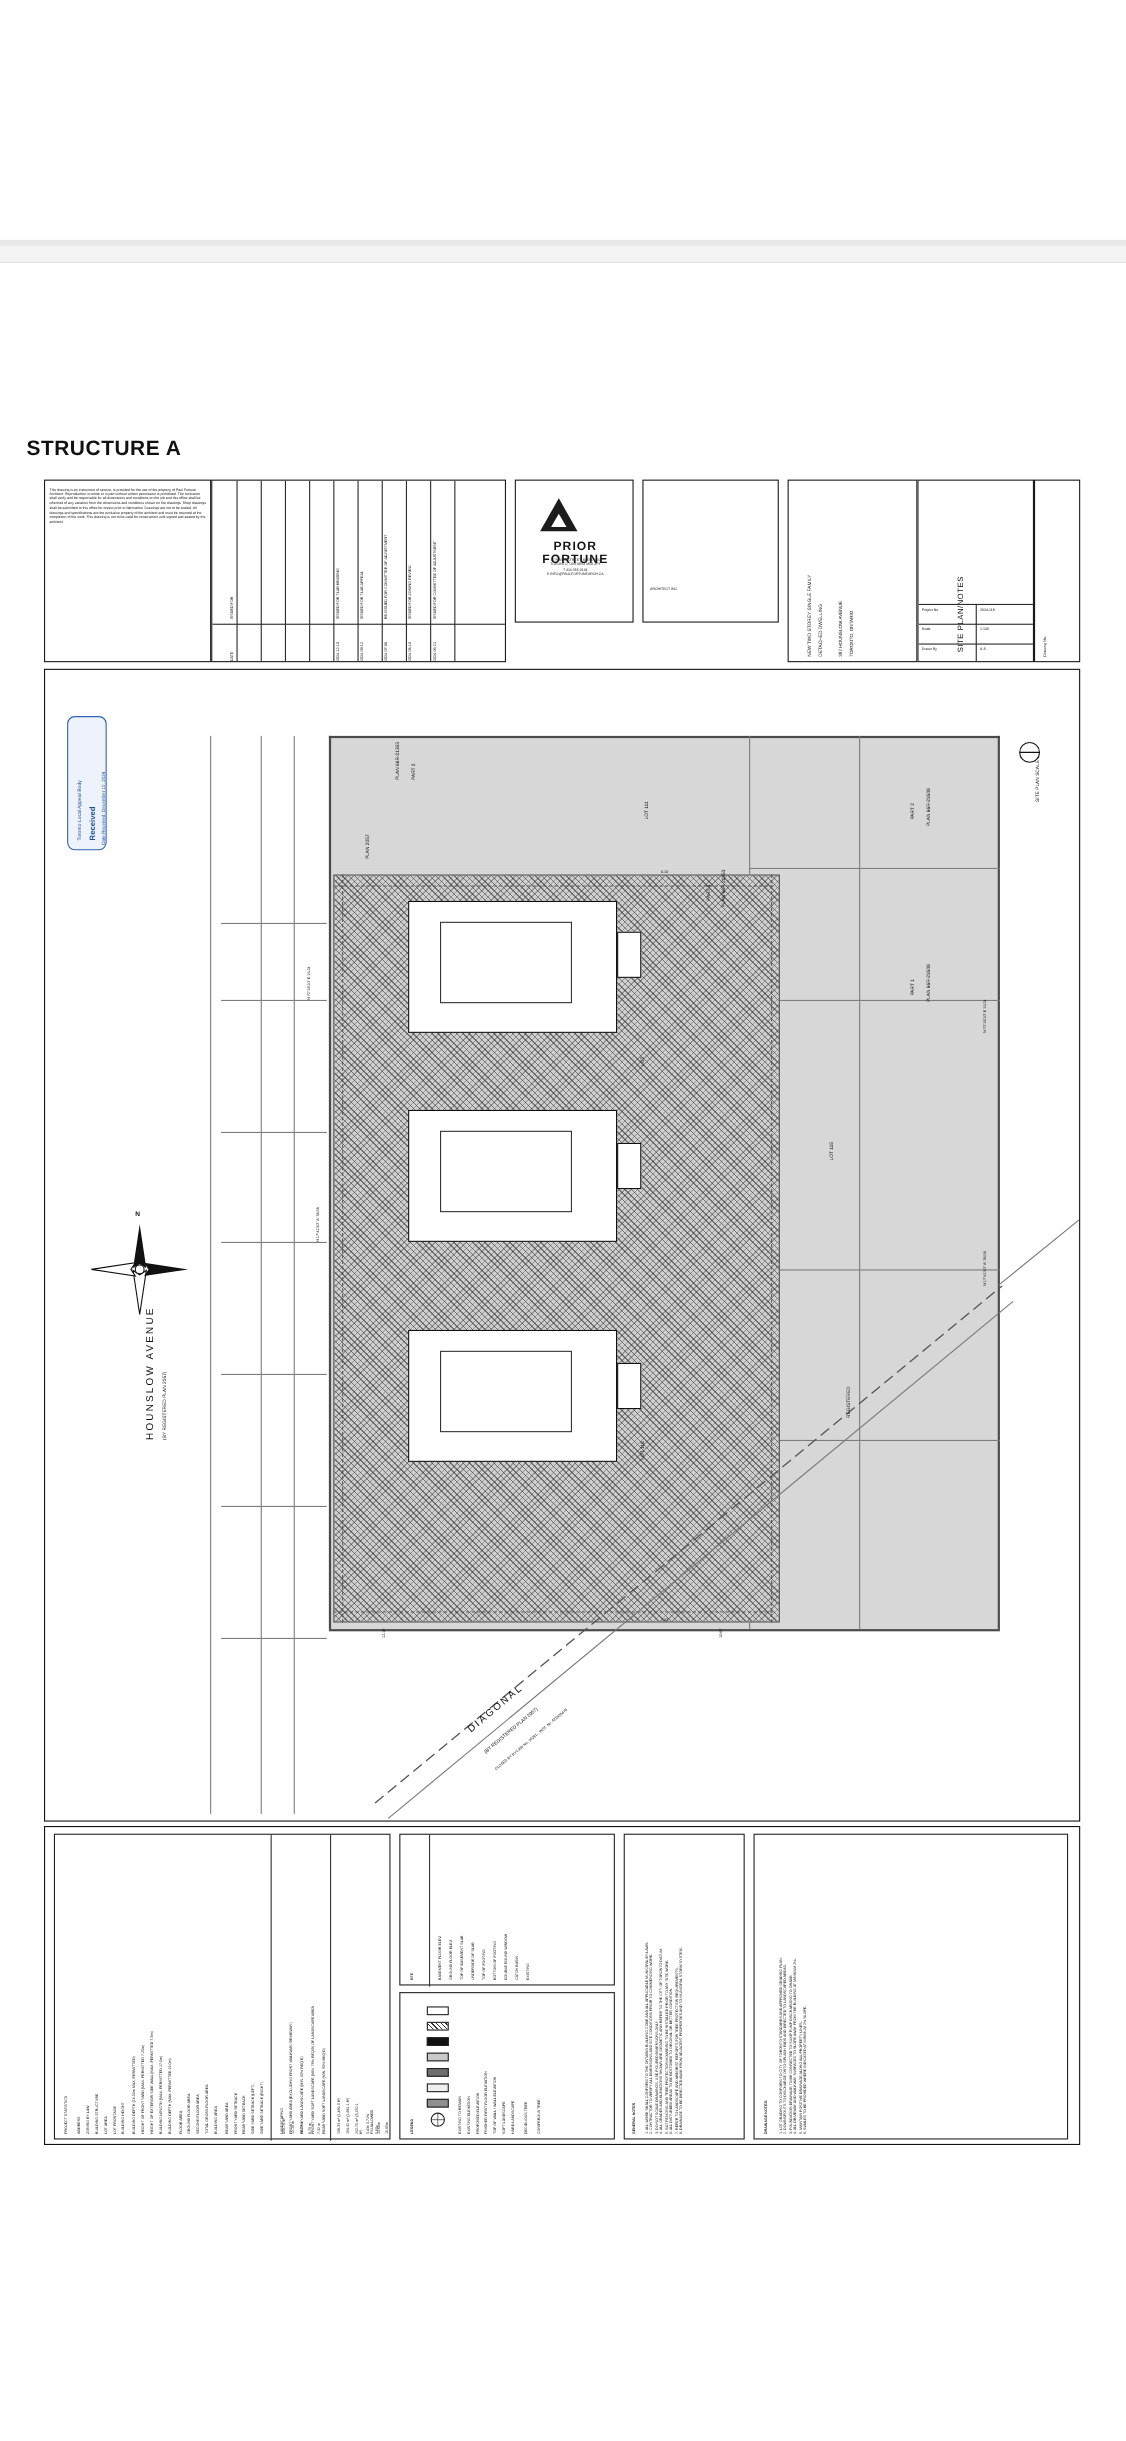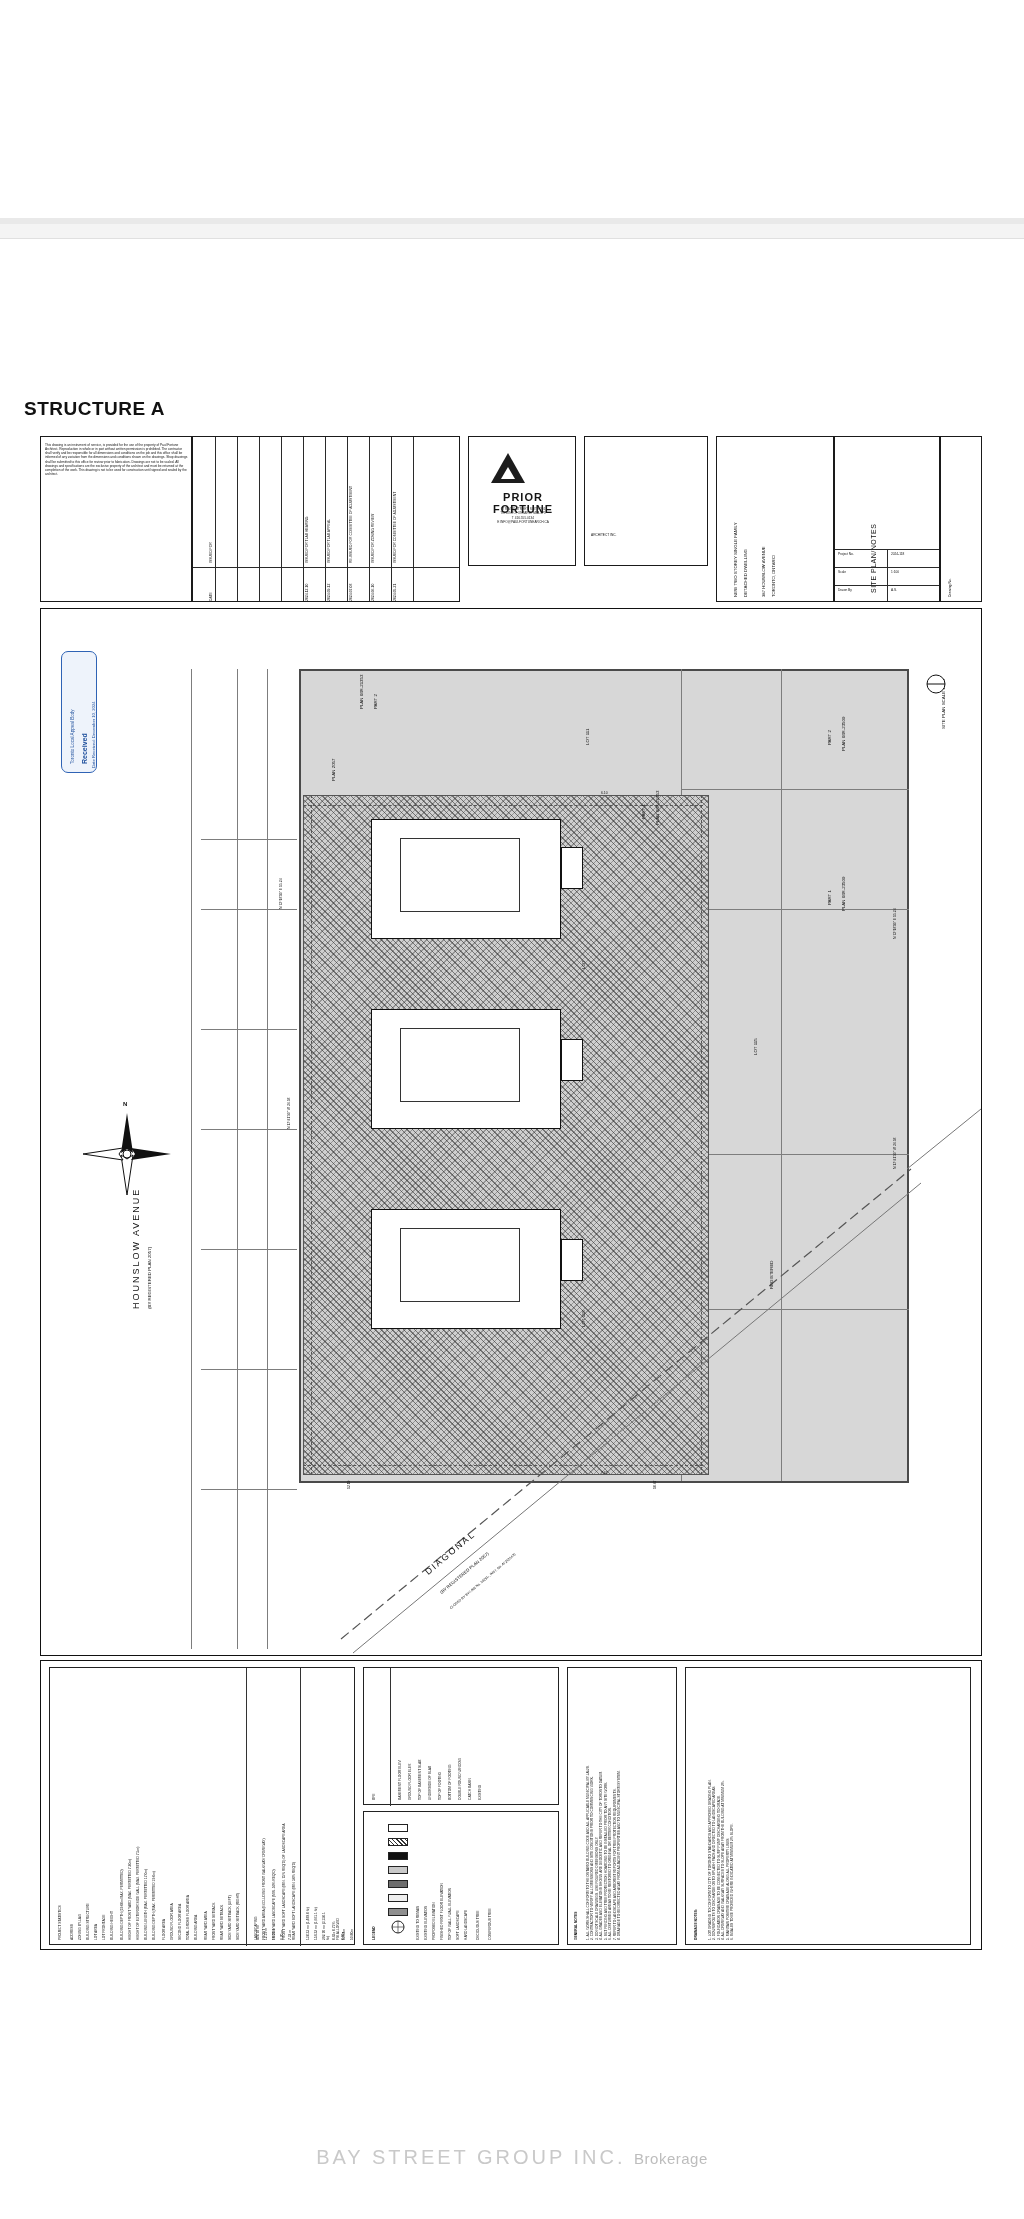--- a/index.html
+++ b/index.html
@@ -611,18 +611,14 @@
 2. DOWNSPOUTS TO DISCHARGE ONTO SPLASH PADS AND DIRECTED TO LANDSCAPED AREAS.
 3. FOUNDATION DRAINAGE TO BE CONNECTED TO SUMP PUMP DISCHARGING TO GRADE.
 4. ALL DRIVEWAY AND WALKWAY SURFACES TO SLOPE AWAY FROM THE BUILDING AT MINIMUM 2%.
 5. MAINTAIN POSITIVE DRAINAGE ALONG ALL PROPERTY LINES.
 6. SWALES TO BE PROVIDED WHERE INDICATED AT MINIMUM 2% SLOPE.</div>
       </div>
     </div>
 
   </div>
 
-  <div class="watermark">
-    <span>BAY STREET GROUP INC.</span>
-    <span class="bro">Brokerage</span>
-  </div>
 
 </div>
 
 </body></html>

